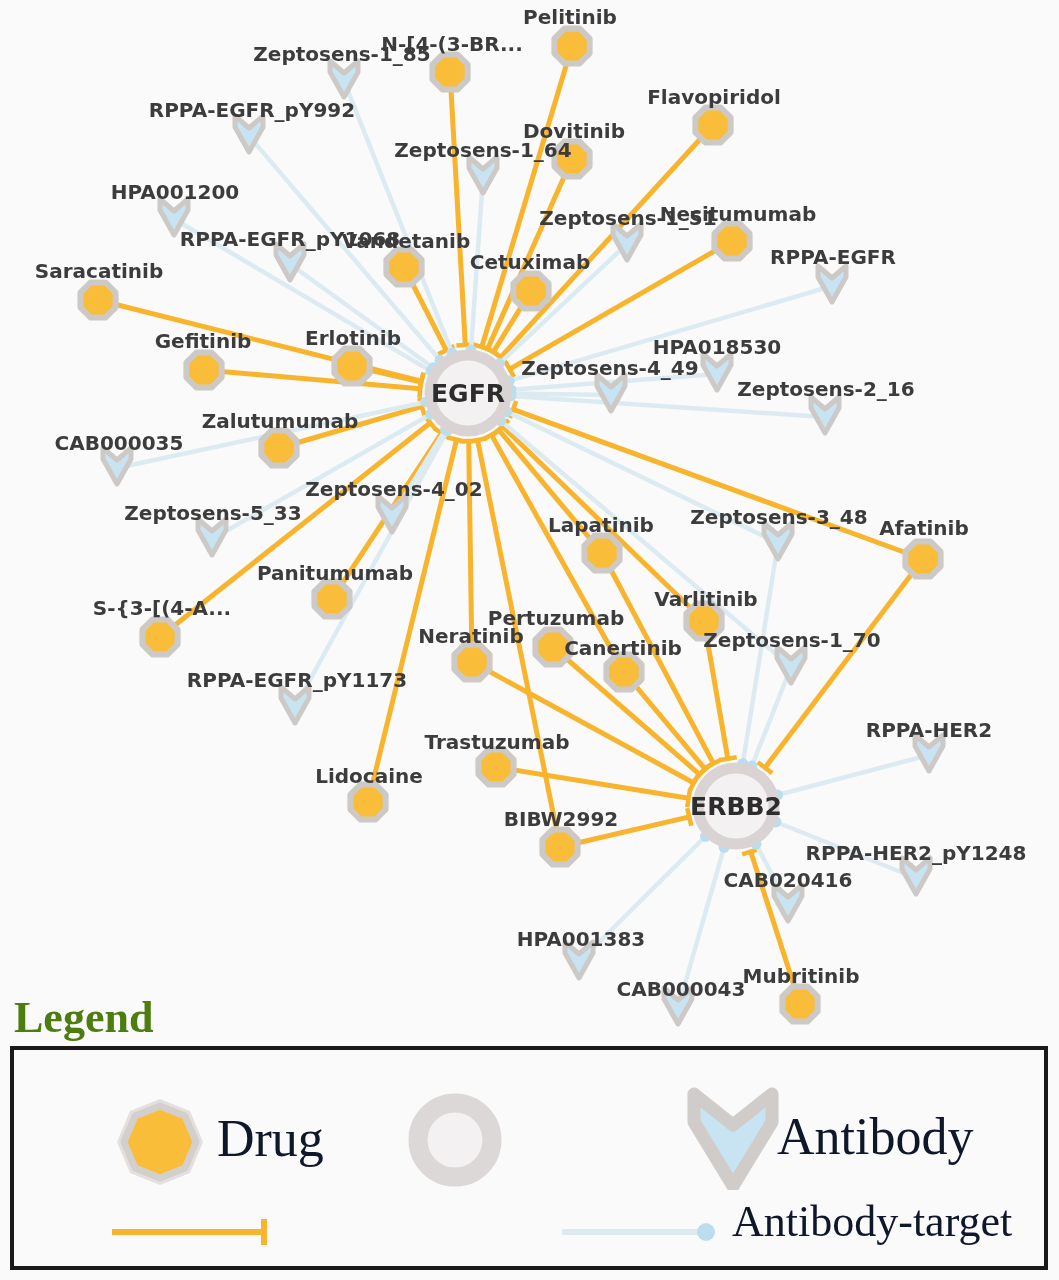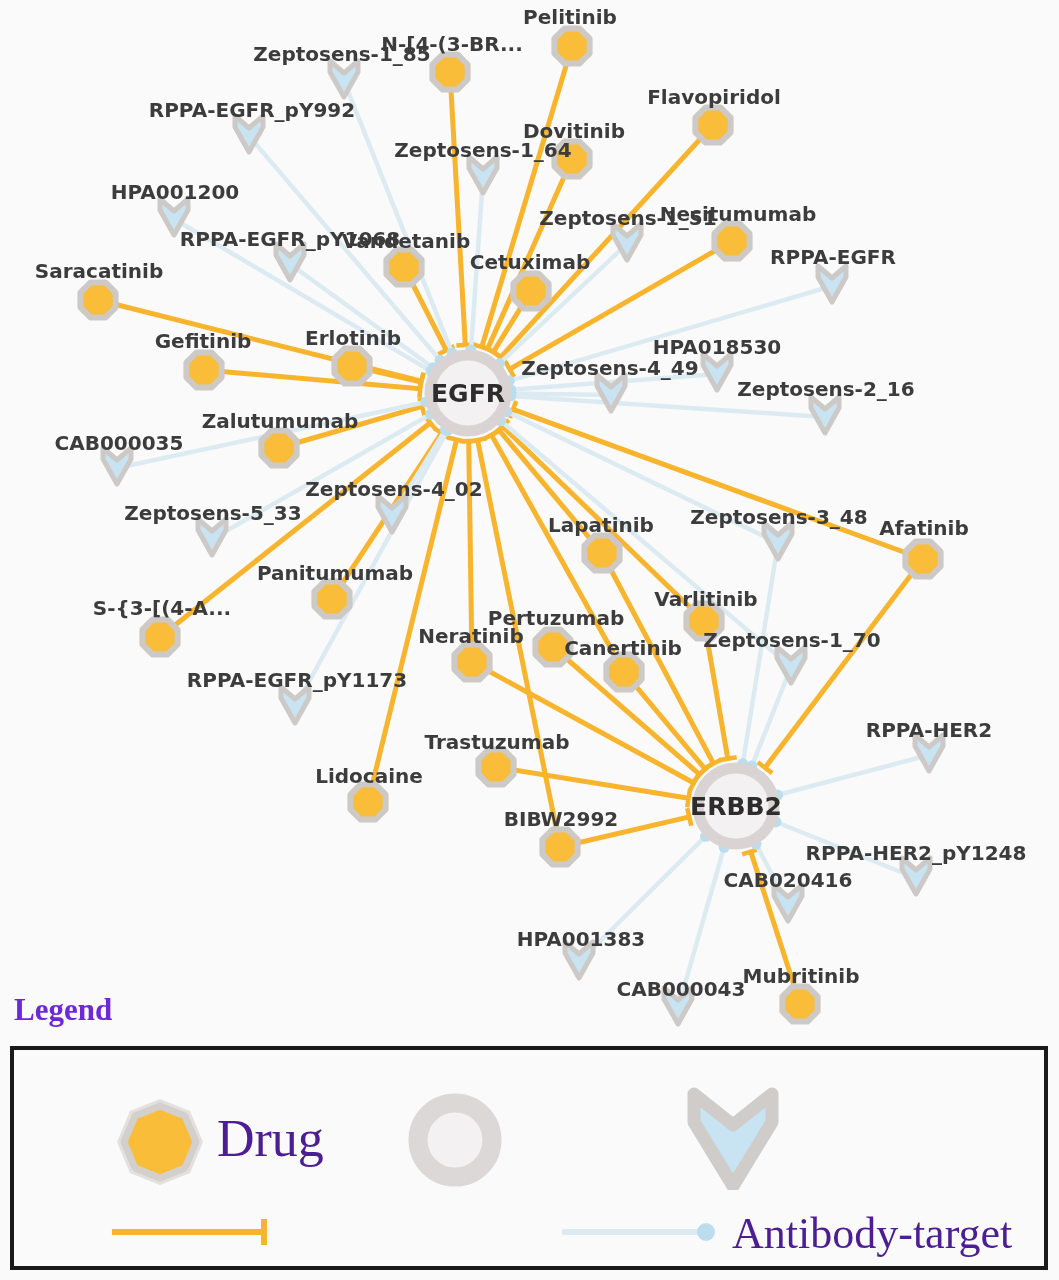--- a/index.html
+++ b/index.html
@@ -3,25 +3,25 @@
 <meta charset="utf-8">
 <style>
   html,body{margin:0;padding:0;background:#fff;}
   .stage{position:relative;width:1059px;height:1280px;background:#fafafa;overflow:hidden;
          font-family:"DejaVu Sans",sans-serif;}
   svg{position:absolute;left:0;top:0;}
   #net text{font-family:"DejaVu Sans",sans-serif;font-weight:700;}
   .node-label{font-size:20px;fill:#3c3c3c;}
   .gene-label{font-size:25px;fill:#2d2d2d;}
   .legend-title{position:absolute;left:14px;top:992px;font-family:"Liberation Serif",serif;
-                font-weight:700;font-size:31px;color:#6d28d9;}
+                font-weight:700;font-size:44px;color:#4d7c0f;}
   .legend-box{position:absolute;left:10px;top:1046px;width:1030px;height:216px;
               border:4px solid #1a1a1a;background:#fafafa;}
   .legend-box .lbl{position:absolute;transform:translateY(-50%);font-family:"Liberation Serif",serif;
-                   color:#4c1d95;white-space:nowrap;}
+                   color:#0f172a;white-space:nowrap;}
   .row1{font-size:52px;}
   .row2{font-size:44px;}
   .licon{position:absolute;}
 </style>
 </head>
 <body>
 
 <div class="stage">
   <svg id="net" width="1059" height="1280" viewBox="0 0 1059 1280">
       <g>
@@ -242,25 +242,26 @@
     </svg>
     <span class="lbl row1" style="left:203px;top:88px">Drug</span>
 
     <svg class="licon" style="left:387px;top:36px" width="108" height="108">
       <circle cx="54" cy="54" r="37" fill="#f3f1f1" stroke="#dcd8d7" stroke-width="19"></circle>
     </svg>
 
     <svg class="licon" style="left:665px;top:30px" width="110" height="110">
       <path d="M 15 14 L 54 45 L 93 14 L 93 42 L 54 106 L 15 42 Z" fill="#c8e4f2" stroke="#d0ccc9" stroke-width="13" stroke-linejoin="round"></path>
     </svg>
+    <span class="lbl row1" style="left:763px;top:86px">Antibody</span>
 
     <svg class="licon" style="left:90px;top:160px" width="180" height="44">
       <line x1="8" y1="22" x2="160" y2="22" stroke="#f7b42c" stroke-width="6"></line>
       <line x1="160" y1="9" x2="160" y2="35" stroke="#f7b42c" stroke-width="6"></line>
     </svg>
 
     <svg class="licon" style="left:540px;top:160px" width="180" height="44">
       <line x1="8" y1="22" x2="152" y2="22" stroke="#dcebf2" stroke-width="6"></line>
       <circle cx="152" cy="22" r="9" fill="#bcdded"></circle>
     </svg>
-    <span class="lbl row2" style="left:718px;top:183px">Antibody-target</span>
+    <span class="lbl row2" style="left:718px;top:171px">Antibody-target</span>
   </div>
 </div>
 
 </body></html>

